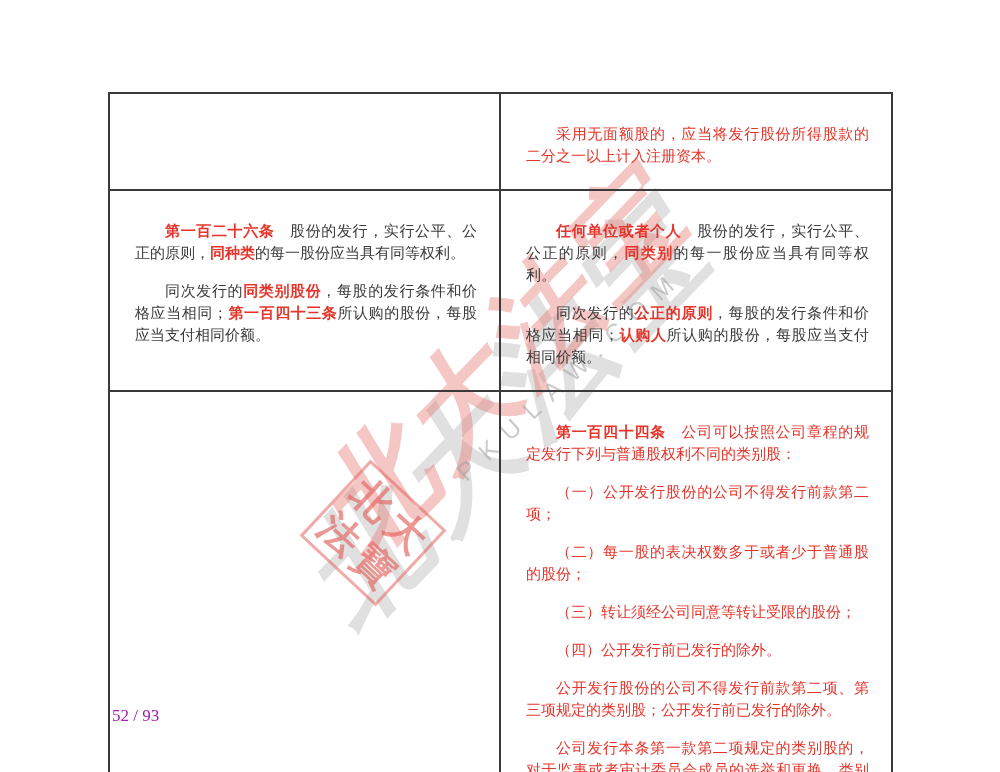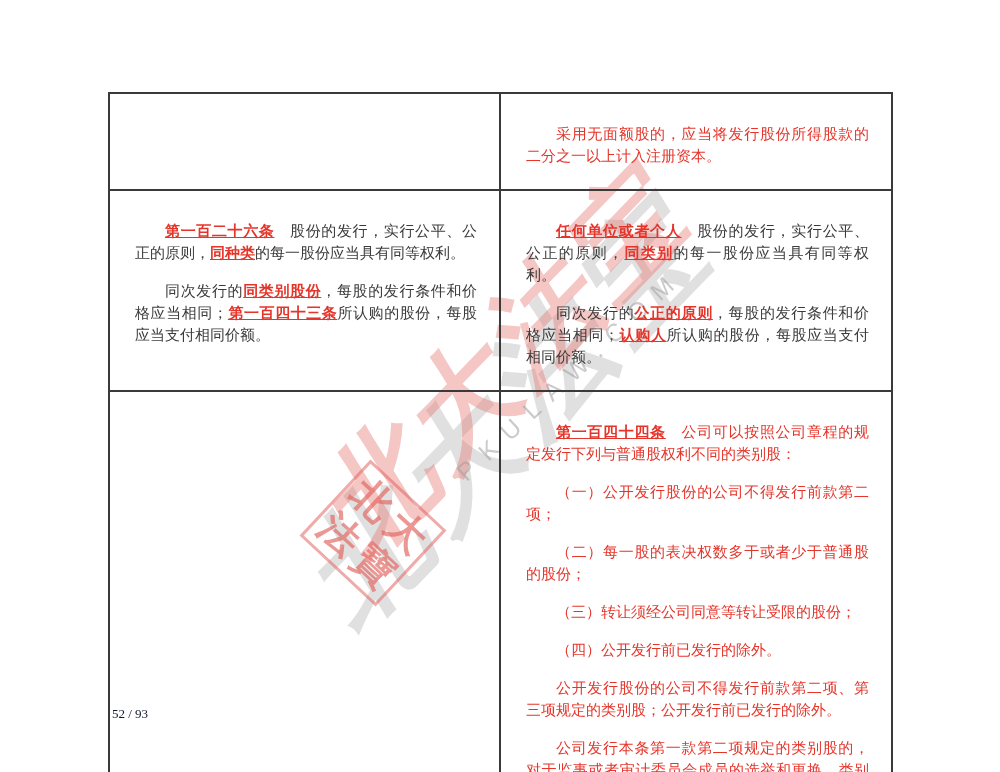--- a/index.html
+++ b/index.html
@@ -112,29 +112,29 @@
   table.law-table tr:nth-child(3) { height: 278px; }
   table.law-table tr:nth-child(4) { height: 79px; }
 
   .para {
     margin: 16px;
     text-indent: 2em;
     text-align: justify;
   }
   .run.black    { color: var(--ink, #3b3b3b); }
   .run.red      { color: var(--red, #e5352b); }
-  .run.red-bold { color: var(--red, #e5352b); font-weight: bold; text-decoration: underline; }
+  .run.red-bold { color: var(--red, #e5352b); font-weight: bold; }
 
   
   .page-number {
     position: absolute;
     left: 112px;
     top: 706px;
-    font-size: 13px;
-    color: #0f172a;
+    font-size: 17px;
+    color: #a21caf;
     z-index: 1;
   }
 </style>
 </head>
 <body>
 
 <div class="page">
 
   <div class="watermark" aria-hidden="true">
     <div class="wm-script wm-gray">北大法宝</div>

